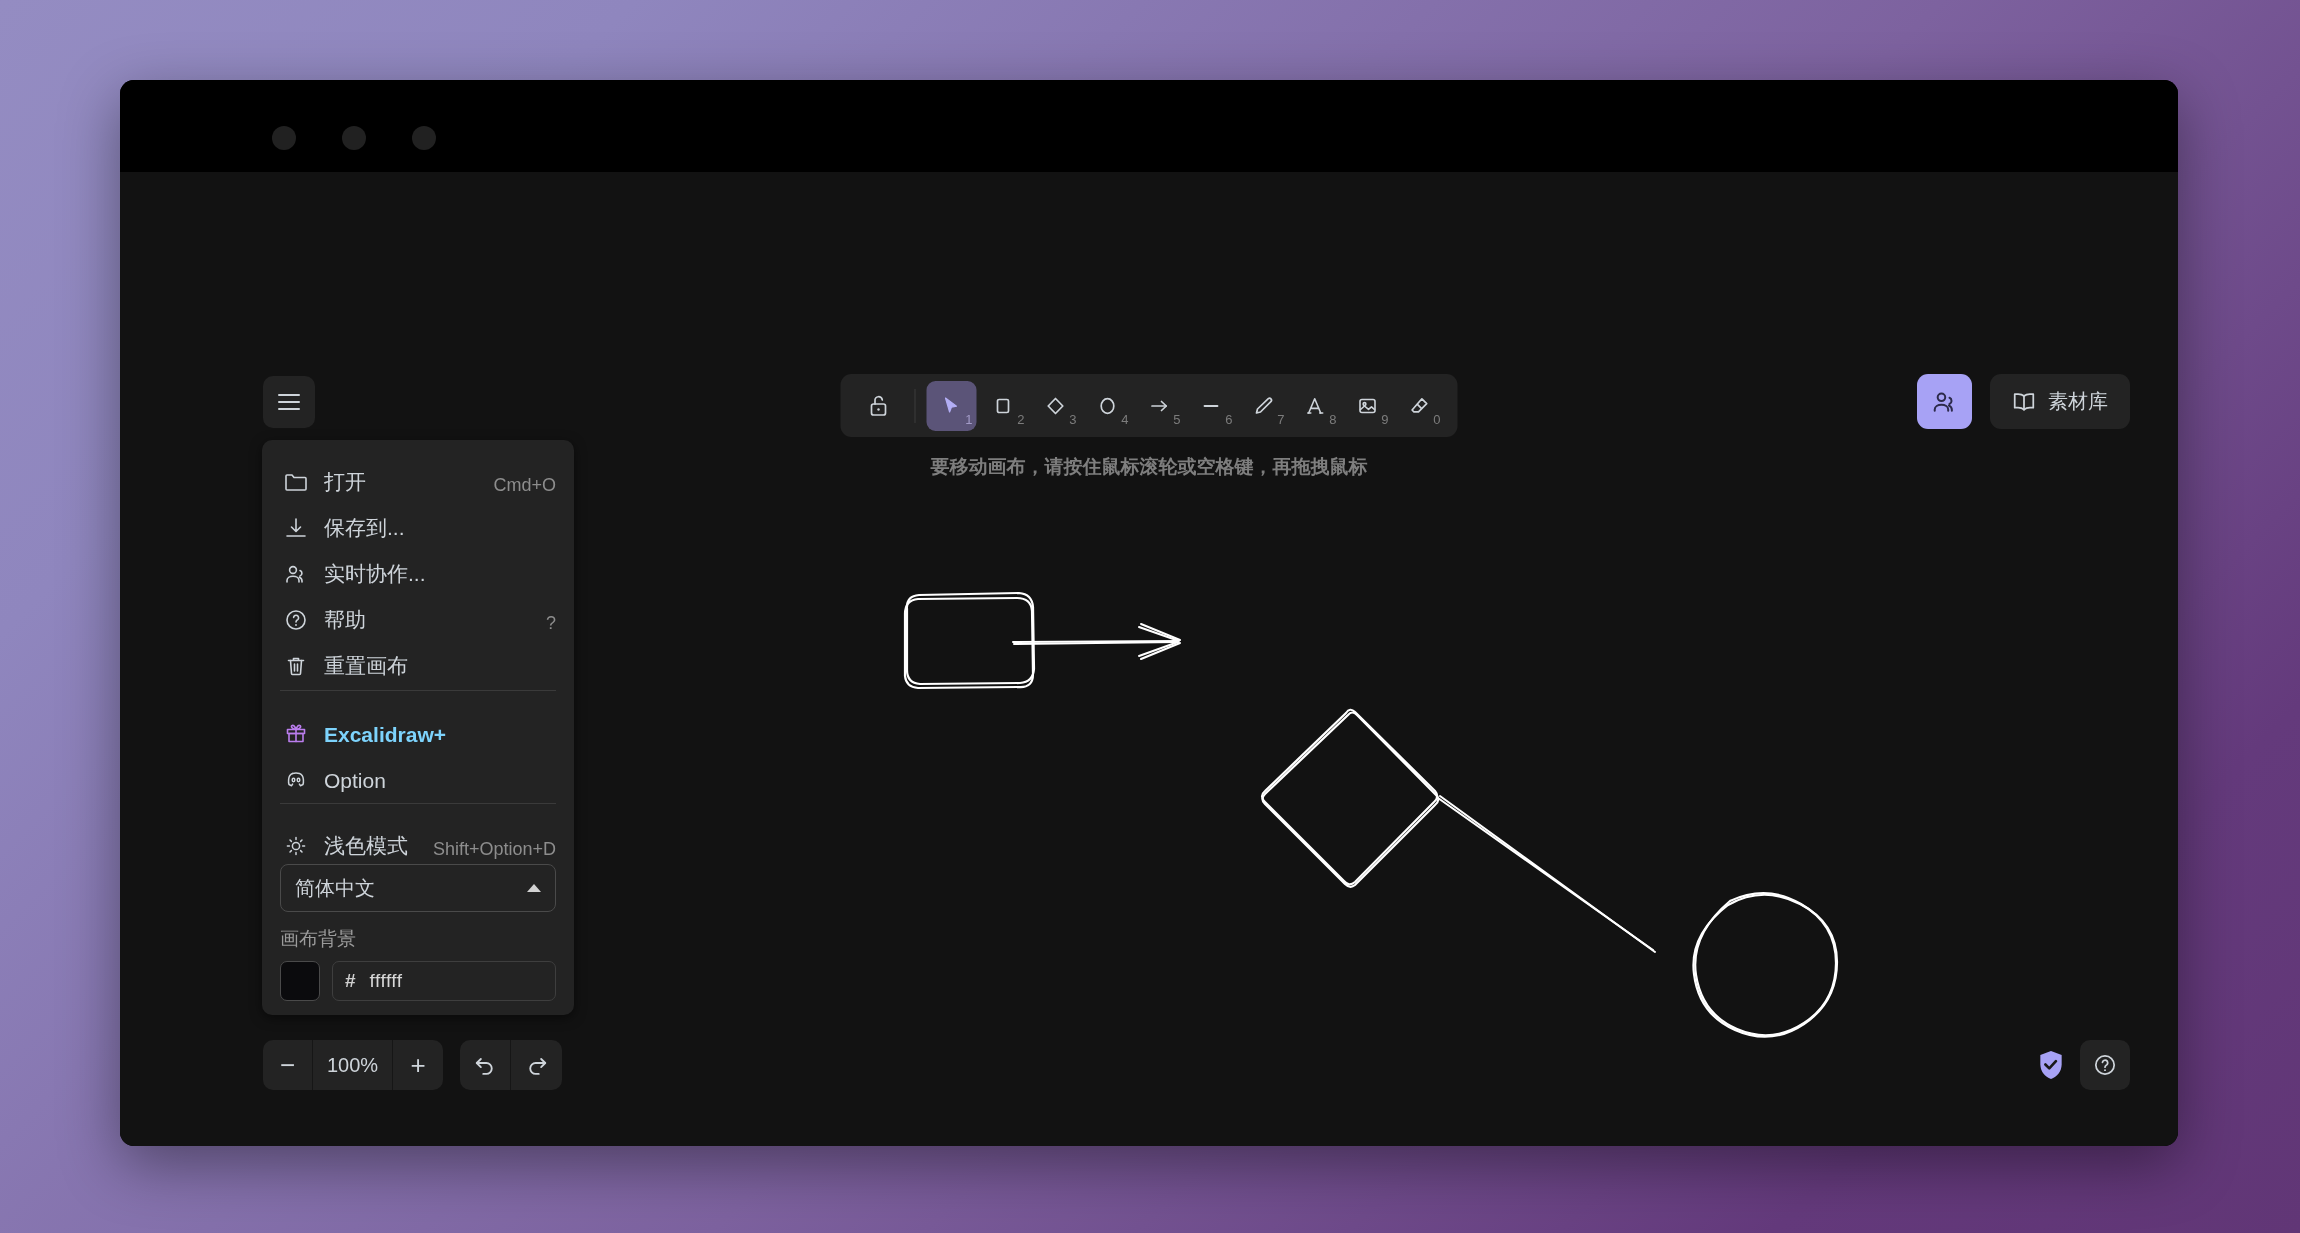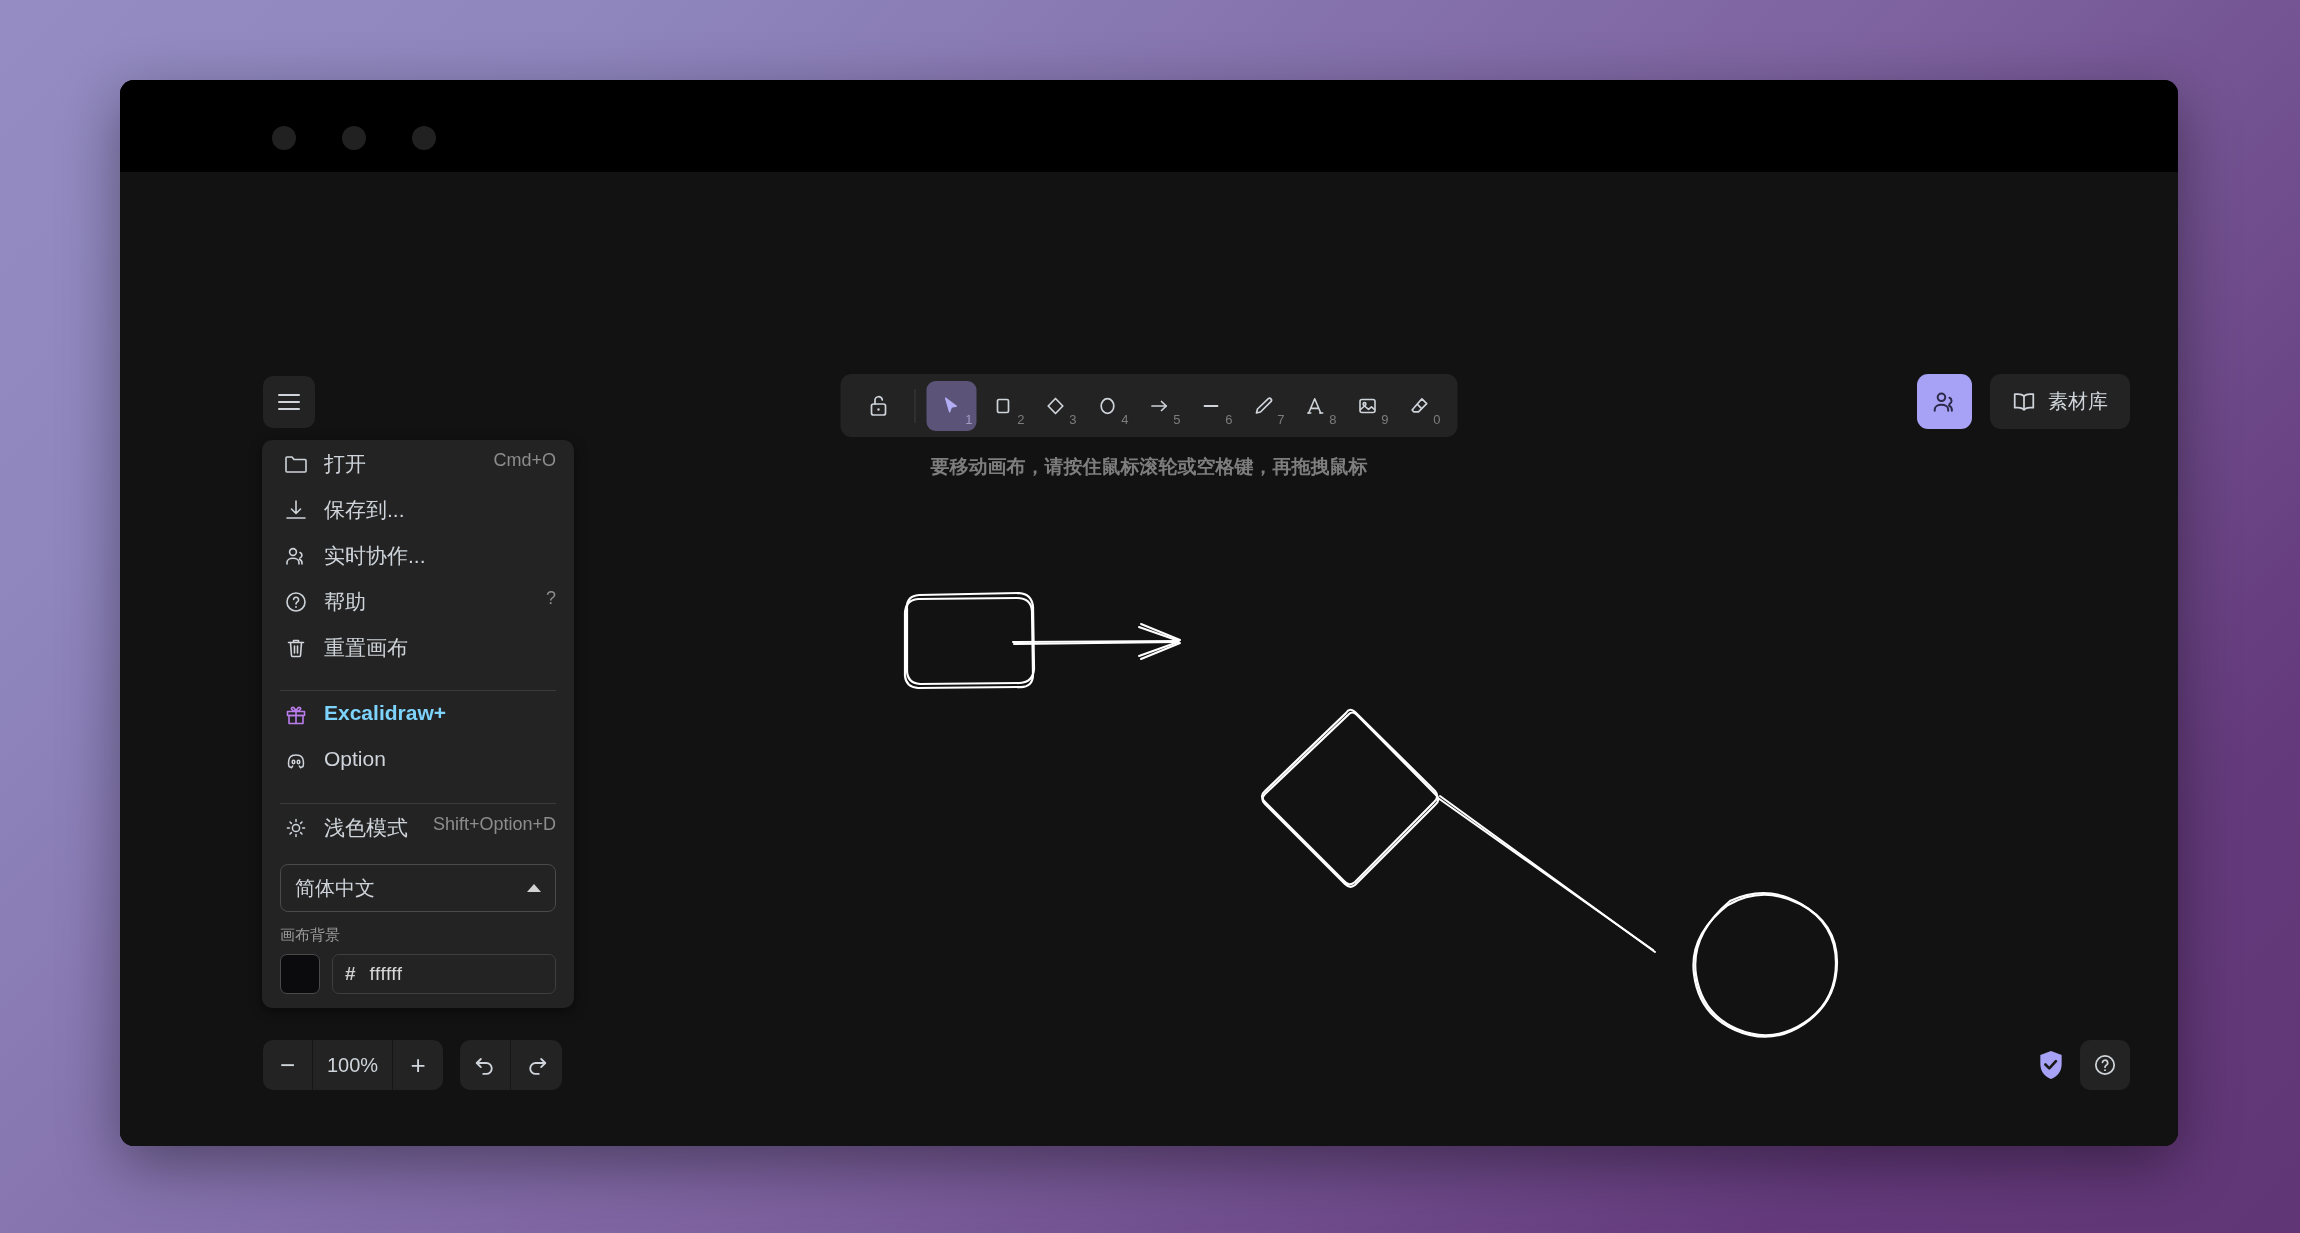--- a/index.html
+++ b/index.html
@@ -105,21 +105,21 @@
   .menu-panel {
     position: absolute; left: 142px; top: 268px;
     width: 312px;
     background: #232323;
     border-radius: 10px;
     padding: 10px 0 14px 0;
     z-index: 40;
     box-shadow: 0 3px 12px rgba(0,0,0,0.5);
   }
   .menu-item {
-    display: flex; align-items: flex-start;
+    display: flex; align-items: flex-end;
     height: 46px;
     padding: 0 18px 0 20px;
     color: #ced4da;
     font-size: 21px;
     cursor: pointer;
   }
   .menu-item .mi-icon {
     width: 28px; height: 28px;
     margin-right: 14px;
     display: flex; align-items: center; justify-content: center;
@@ -149,21 +149,21 @@
   .menu-select .caret {
     position: absolute; right: 14px; top: 50%; transform: translateY(-50%);
     width: 0; height: 0;
     border-left: 7px solid transparent;
     border-right: 7px solid transparent;
     border-bottom: 8px solid #d2d2d2;
   }
   .canvas-bg-label {
     padding: 14px 18px 0 18px;
     color: #9b9b9b;
-    font-size: 15px;
+    font-size: 19px;
   }
   .canvas-bg-row {
     display: flex; align-items: center; gap: 12px;
     padding: 9px 18px 0 18px;
   }
   .color-swatch {
     width: 40px; height: 40px;
     background: #0b0b0d;
     border: 1px solid #4a4a4a;
     border-radius: 7px;

